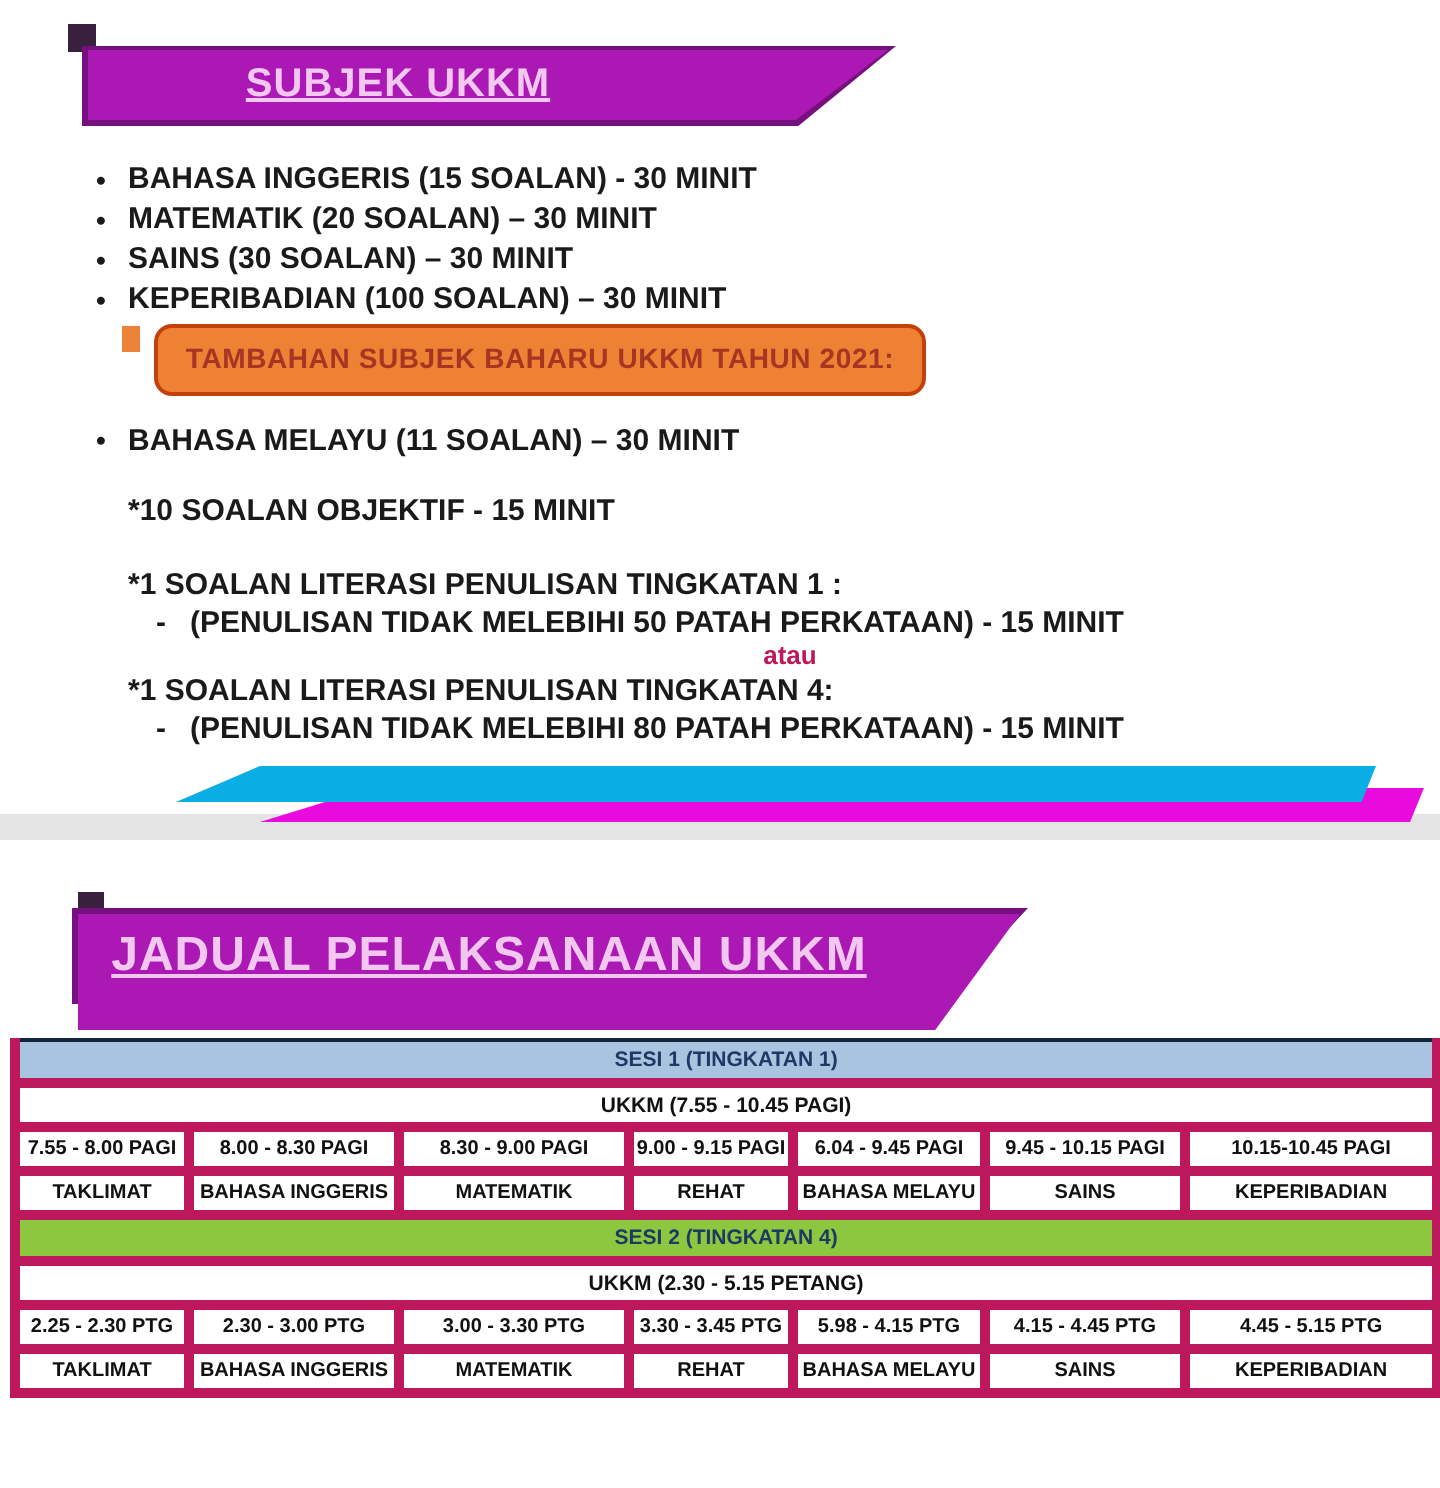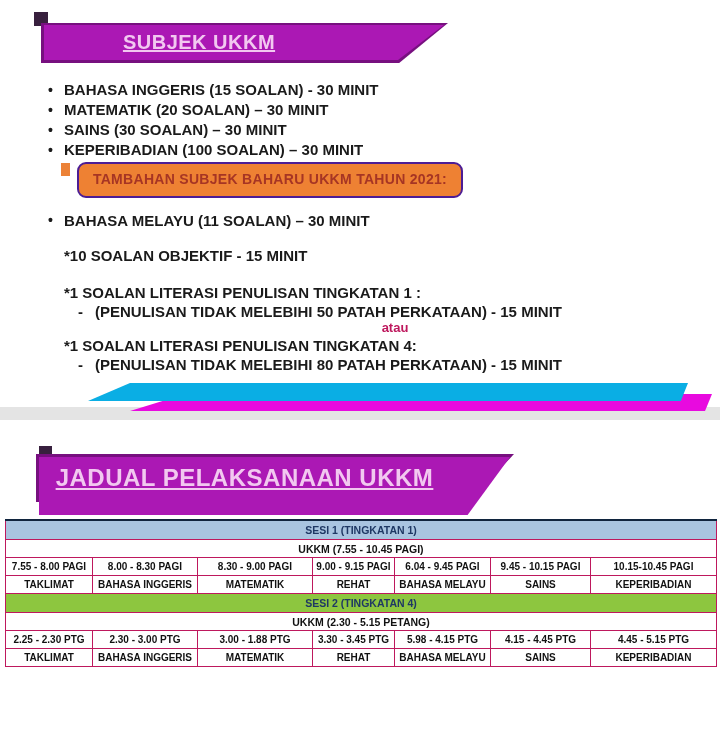--- a/index.html
+++ b/index.html
@@ -36,40 +36,40 @@
   .subj-list .bullet-row{height:20px;line-height:20px;}
   .nb{left:48px;line-height:18px;}
   .dash-row{display:flex;}
   .dash-glyph{width:17px;text-align:left;}
   .atau{color:#be185d;font-size:13px;font-weight:bold;}
 
   
   .orange-chip{left:61px;top:163px;width:9px;height:13px;background:#EC8237;}
   .orange-banner{
     left:77px;top:162px;width:386px;height:36px;box-sizing:border-box;
-    background:#EE8133;border:2px solid #4c1d95;border-radius:9px;
+    background:#EE8133;border:2px solid #c2410c;border-radius:9px;
     color:#A63524;font-weight:bold;font-size:14px;letter-spacing:.3px;
     text-align:center;line-height:31px;white-space:nowrap;
   }
 
   
   .bar-gray{left:0;top:407px;width:720px;height:13px;background:#E4E4E4;}
   .bar-pink{left:130px;top:394px;width:582px;height:17px;background:#E80ADF;
     clip-path:polygon(9.5% 0,100% 0,98.8% 100%,0 100%);}
   .bar-cyan{left:88px;top:383px;width:600px;height:18px;background:#0AAEE4;
     clip-path:polygon(7% 0,100% 0,98.8% 100%,0 100%);}
 
   
   table.schedule{
     position:absolute;left:5px;top:519px;width:711px;
     border-collapse:collapse;table-layout:fixed;
     font-family:"Liberation Sans", sans-serif;
   }
   table.schedule td{
-    border:1px solid #be185d;text-align:center;vertical-align:middle;
+    border:5px solid #be185d;text-align:center;vertical-align:middle;
     height:17px;padding:0 1px;font-size:10px;font-weight:bold;color:#111;
     overflow:hidden;white-space:nowrap;
   }
   tr.r-sesi1 td{background:#A9C4E0;color:#1F3864;font-size:10.5px;height:18px;border-top:2px solid #10243E;}
   tr.r-sesi2 td{background:#8DC63F;color:#1F3864;font-size:10.5px;height:18px;}
   tr.r-sub td{font-size:10.5px;}
   td.soft{color:#5A6B7D;}
 </style>
 </head>
 <body>
@@ -172,21 +172,21 @@
   </tr>
   <tr class="r-sesi2">
     <td colspan="7">SESI 2 (TINGKATAN 4)</td>
   </tr>
   <tr class="r-sub">
     <td colspan="7">UKKM (2.30 - 5.15 PETANG)</td>
   </tr>
   <tr>
     <td>2.25 - 2.30 PTG</td>
     <td>2.30 - 3.00 PTG</td>
-    <td>3.00 - 1.88 PTG</td>
+    <td>3.00 - 3.30 PTG</td>
     <td>3.30 - 3.45 PTG</td>
     <td>5.98 - 4.15 PTG</td>
     <td>4.15 - 4.45 PTG</td>
     <td>4.45 - 5.15 PTG</td>
   </tr>
   <tr>
     <td>TAKLIMAT</td>
     <td class="soft">BAHASA INGGERIS</td>
     <td class="soft">MATEMATIK</td>
     <td>REHAT</td>

